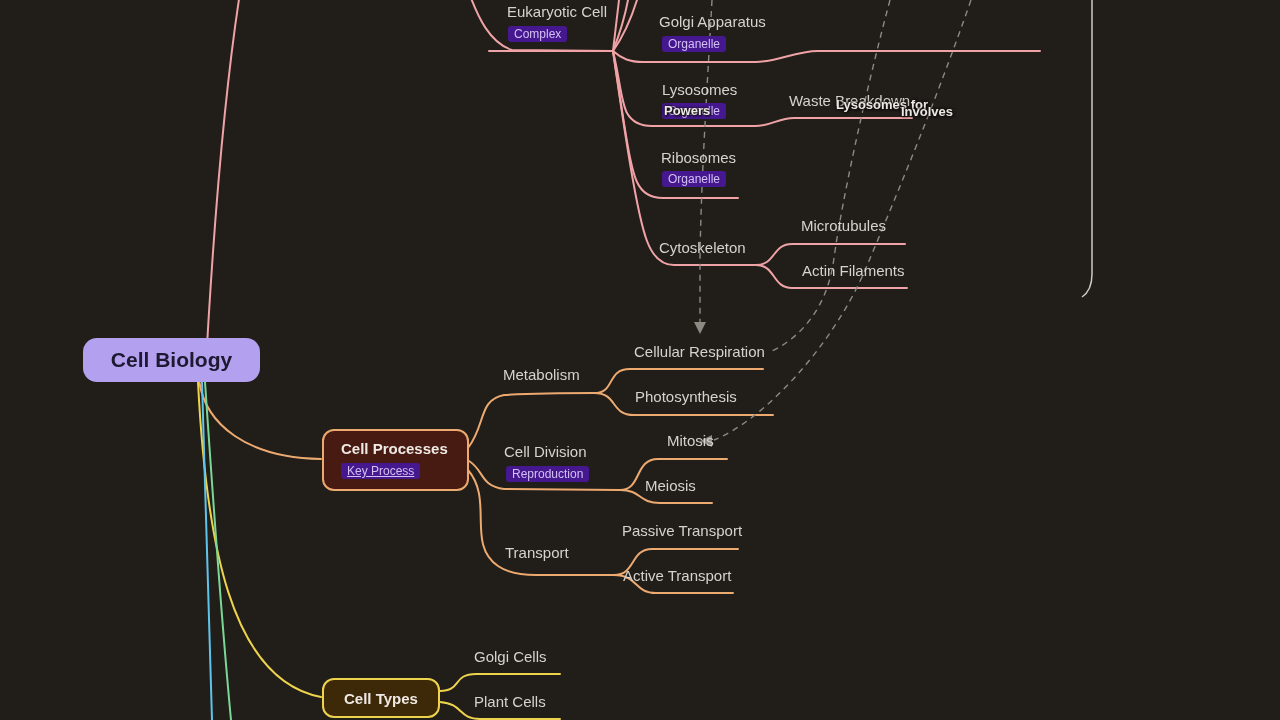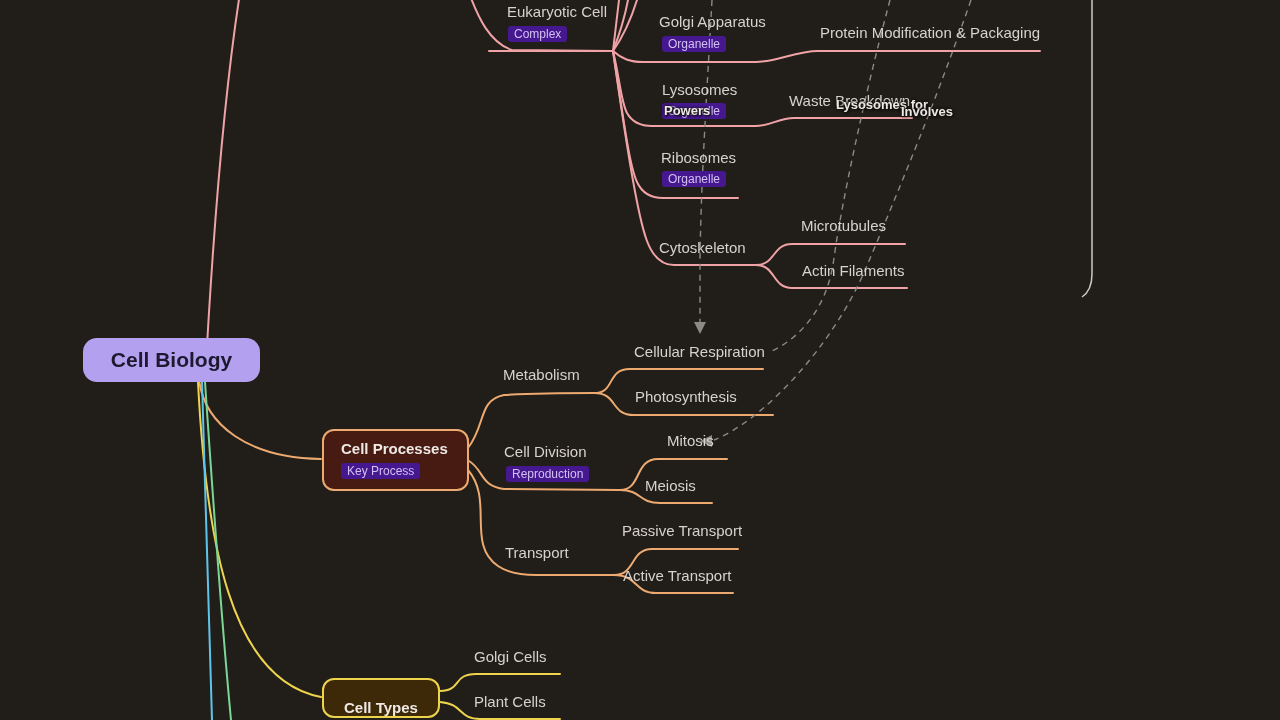--- a/index.html
+++ b/index.html
@@ -44,24 +44,24 @@
   }
   .box-node{
     position:absolute;border-radius:12px;color:var(--node_text);box-sizing:border-box;
   }
   .node-processes{
     left:322px;top:429px;width:147px;height:62px;background:var(--processes_bg);
     border:2px solid var(--orange);padding:9px 12px 0 17px;
   }
   .node-types{
     left:322px;top:678px;width:118px;height:40px;background:var(--types_bg);
-    border:2px solid var(--yellow);display:flex;align-items:flex-end;justify-content:center;
+    border:2px solid var(--yellow);display:flex;align-items:center;justify-content:center;
   }
   .box-node .title{font-size:15px;font-weight:bold;white-space:nowrap;}
-  .box-node .badge{position:relative;display:inline-block;margin-top:6px;}
+  .box-node .badge{position:relative;display:inline-block;margin-top:6px;text-decoration:underline;}
 </style>
 </head>
 <body>
 
 <div class="stage">
 
   <svg width="1280" height="720" viewBox="0 0 1280 720">
 
     <path class="edge pink" d="M205,382 C212,250 224,90 242,-20 C270,-165 422,-150 468,-10 C478,18 490,43 512,50 L613,51"></path>
     <path class="edge pink" d="M489,51 L613,51"></path>
@@ -104,21 +104,20 @@
 
   <div class="root-node">
     <span>Cell Biology</span>
   </div>
 
   <div class="lbl" style="left:507px;top:3px;">Eukaryotic Cell</div>
   <div class="badge" style="left:508px;top:26px;">Complex</div>
 
   <div class="lbl" style="left:659px;top:13px;">Golgi Apparatus</div>
   <div class="badge" style="left:662px;top:36px;">Organelle</div>
-  <div class="lbl" style="left:820px;top:24px;">Protein Modification &amp; Packaging</div>
 
   <div class="lbl" style="left:662px;top:81px;">Lysosomes</div>
   <div class="badge" style="left:662px;top:103px;">Organelle</div>
   <div class="lbl" style="left:789px;top:92px;">Waste Breakdown</div>
 
   <div class="lbl" style="left:661px;top:149px;">Ribosomes</div>
   <div class="badge" style="left:662px;top:171px;">Organelle</div>
 
   <div class="lbl" style="left:659px;top:239px;">Cytoskeleton</div>
   <div class="lbl" style="left:801px;top:217px;">Microtubules</div>

